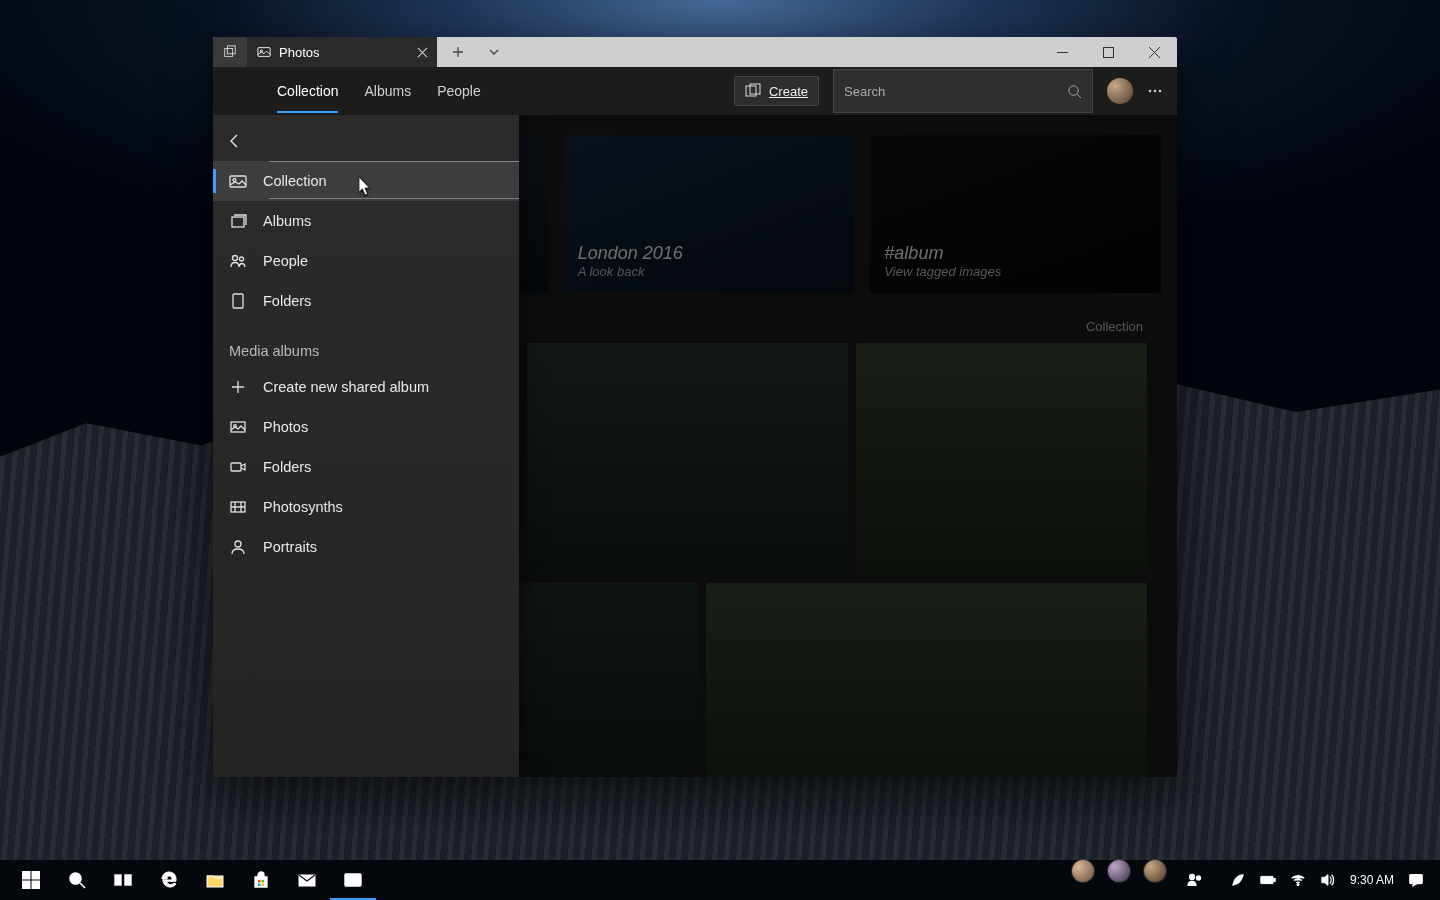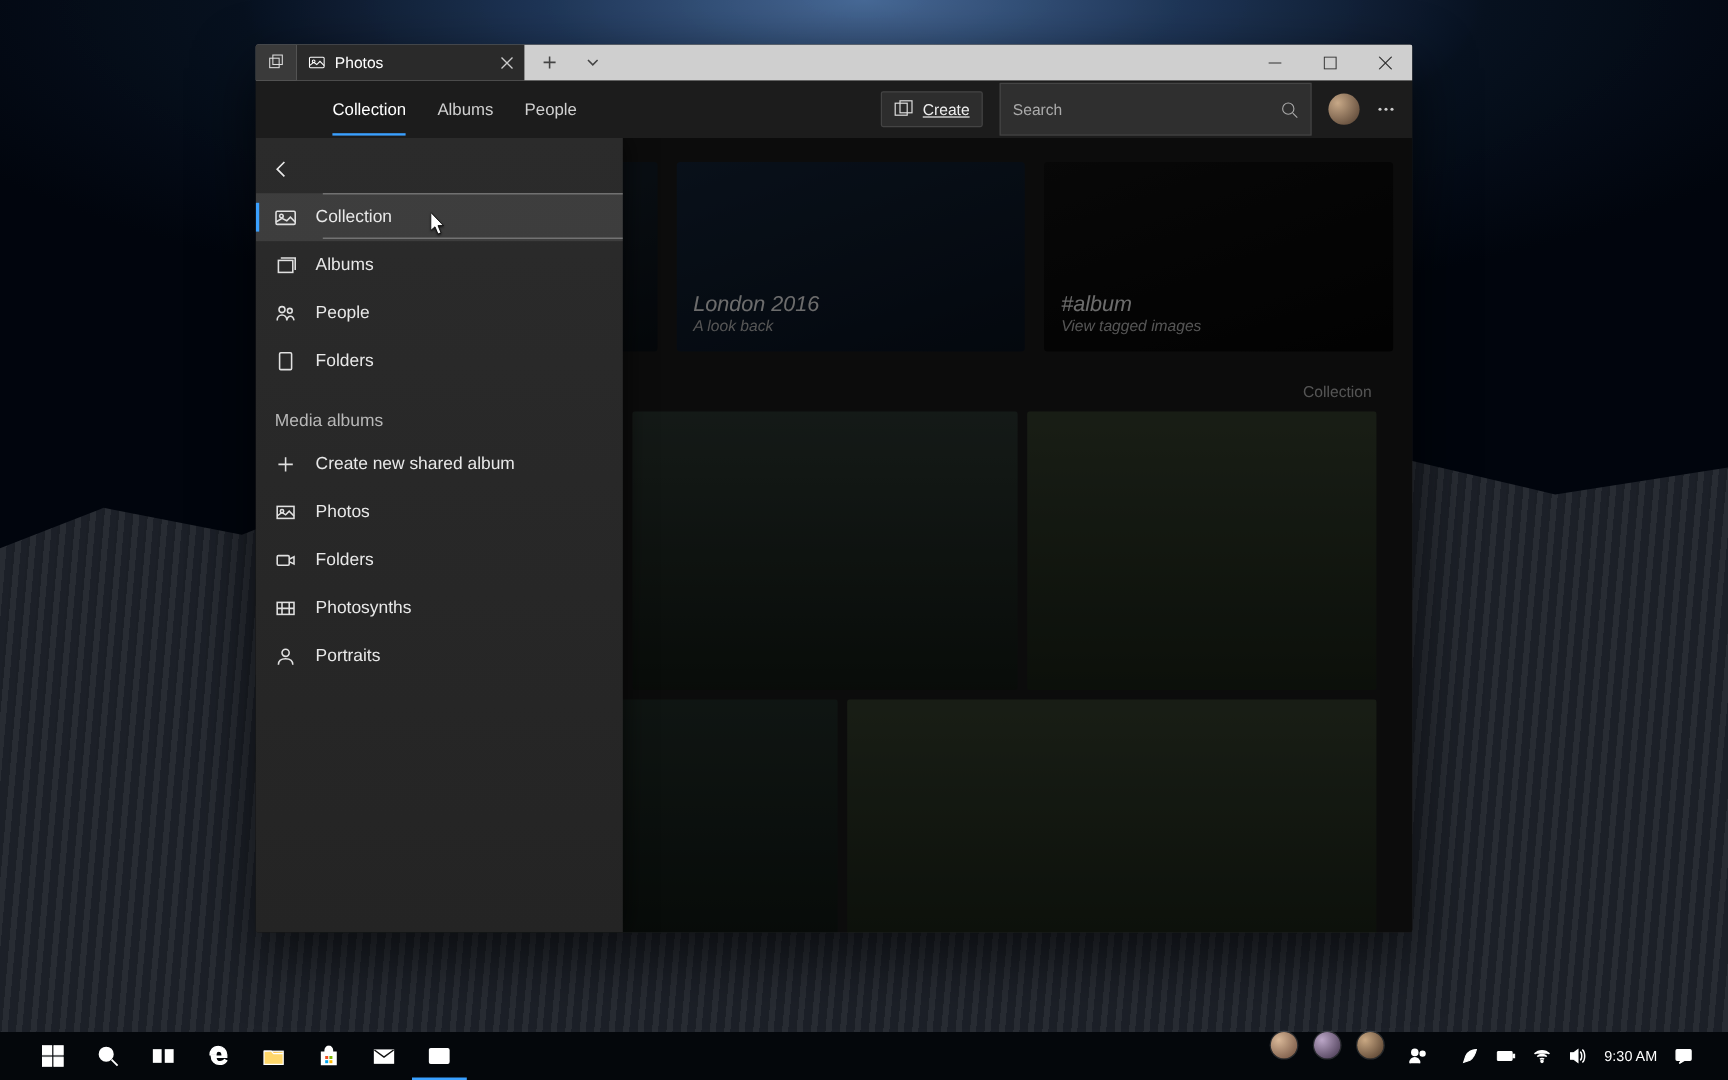--- a/index.html
+++ b/index.html
@@ -14,21 +14,21 @@
 }
 .rocks { position:absolute; left:0; right:0; bottom:40px; height:560px;
   background:
     repeating-linear-gradient(95deg,#1f232a 0 2px,#2d3138 2px 7px,#20242c 7px 12px),
     linear-gradient(#3b3f47 0%, #20242c 50%, #15181e 100%);
   clip-path:polygon(0 28%,6% 22%,14% 26%,22% 18%,30% 24%,40% 16%,50% 22%,60% 15%,70% 20%,80% 14%,90% 20%,100% 16%,100% 100%,0 100%);
   opacity:.9;
 }
 
 
-.taskbar { position:absolute; left:0; right:0; bottom:0; height:40px; background:rgba(5,8,12,.85); display:flex; align-items:center; padding:0 21px; color:#fff; }
+.taskbar { position:absolute; left:0; right:0; bottom:0; height:40px; background:rgba(5,8,12,.85); display:flex; align-items:center; padding:0 8px; color:#fff; }
 .taskbar .tb-btn { width:46px; height:40px; display:flex; align-items:center; justify-content:center; }
 .taskbar svg { width:18px; height:18px; fill:#fff; stroke:#fff; }
 .taskbar .spacer { flex:1; }
 .taskbar .active-underline { box-shadow:inset 0 -2px 0 #3aa0ff; }
 .avatars { display:flex; gap:14px; padding:0 12px; }
 .avatars .av { width:22px; height:22px; border-radius:50%; background:radial-gradient(circle at 30% 30%,#d9b898,#6a4a3a); box-shadow:0 0 0 1px rgba(255,255,255,.15); }
 .avatars .av.a2 { background:radial-gradient(circle at 30% 30%,#bba6c7,#3d2f47); }
 .avatars .av.a3 { background:radial-gradient(circle at 30% 30%,#c9a883,#4a3526); }
 .tray { display:flex; align-items:center; gap:14px; padding:0 8px; font-size:12px; }
 .tray svg { width:16px; height:16px; }

